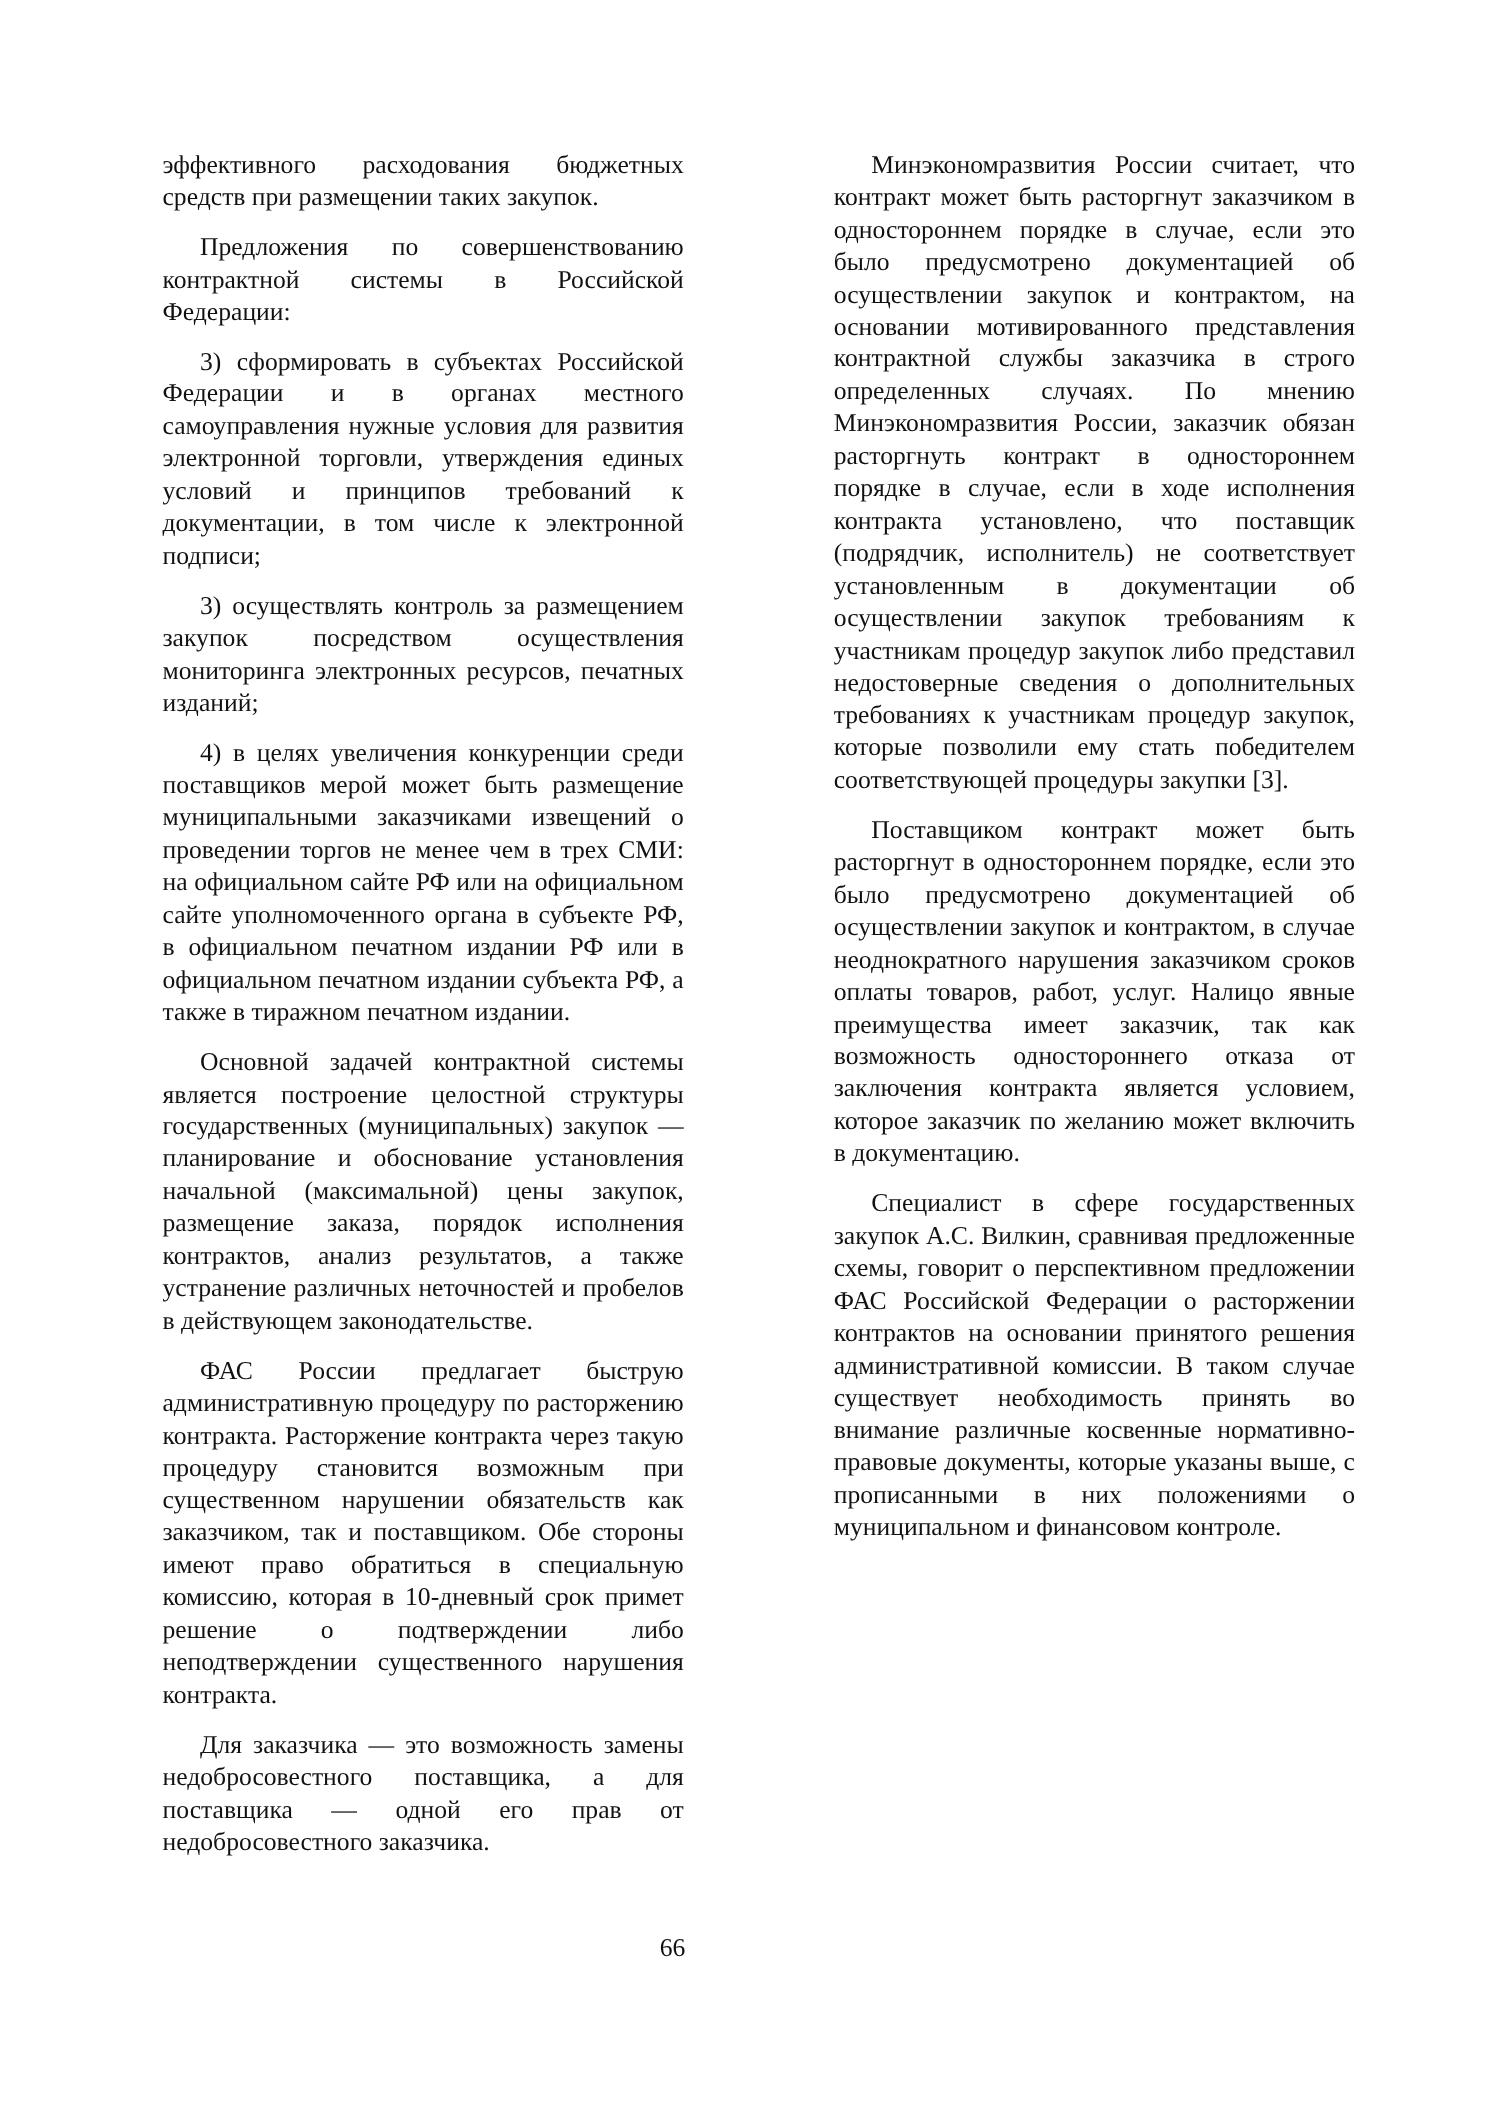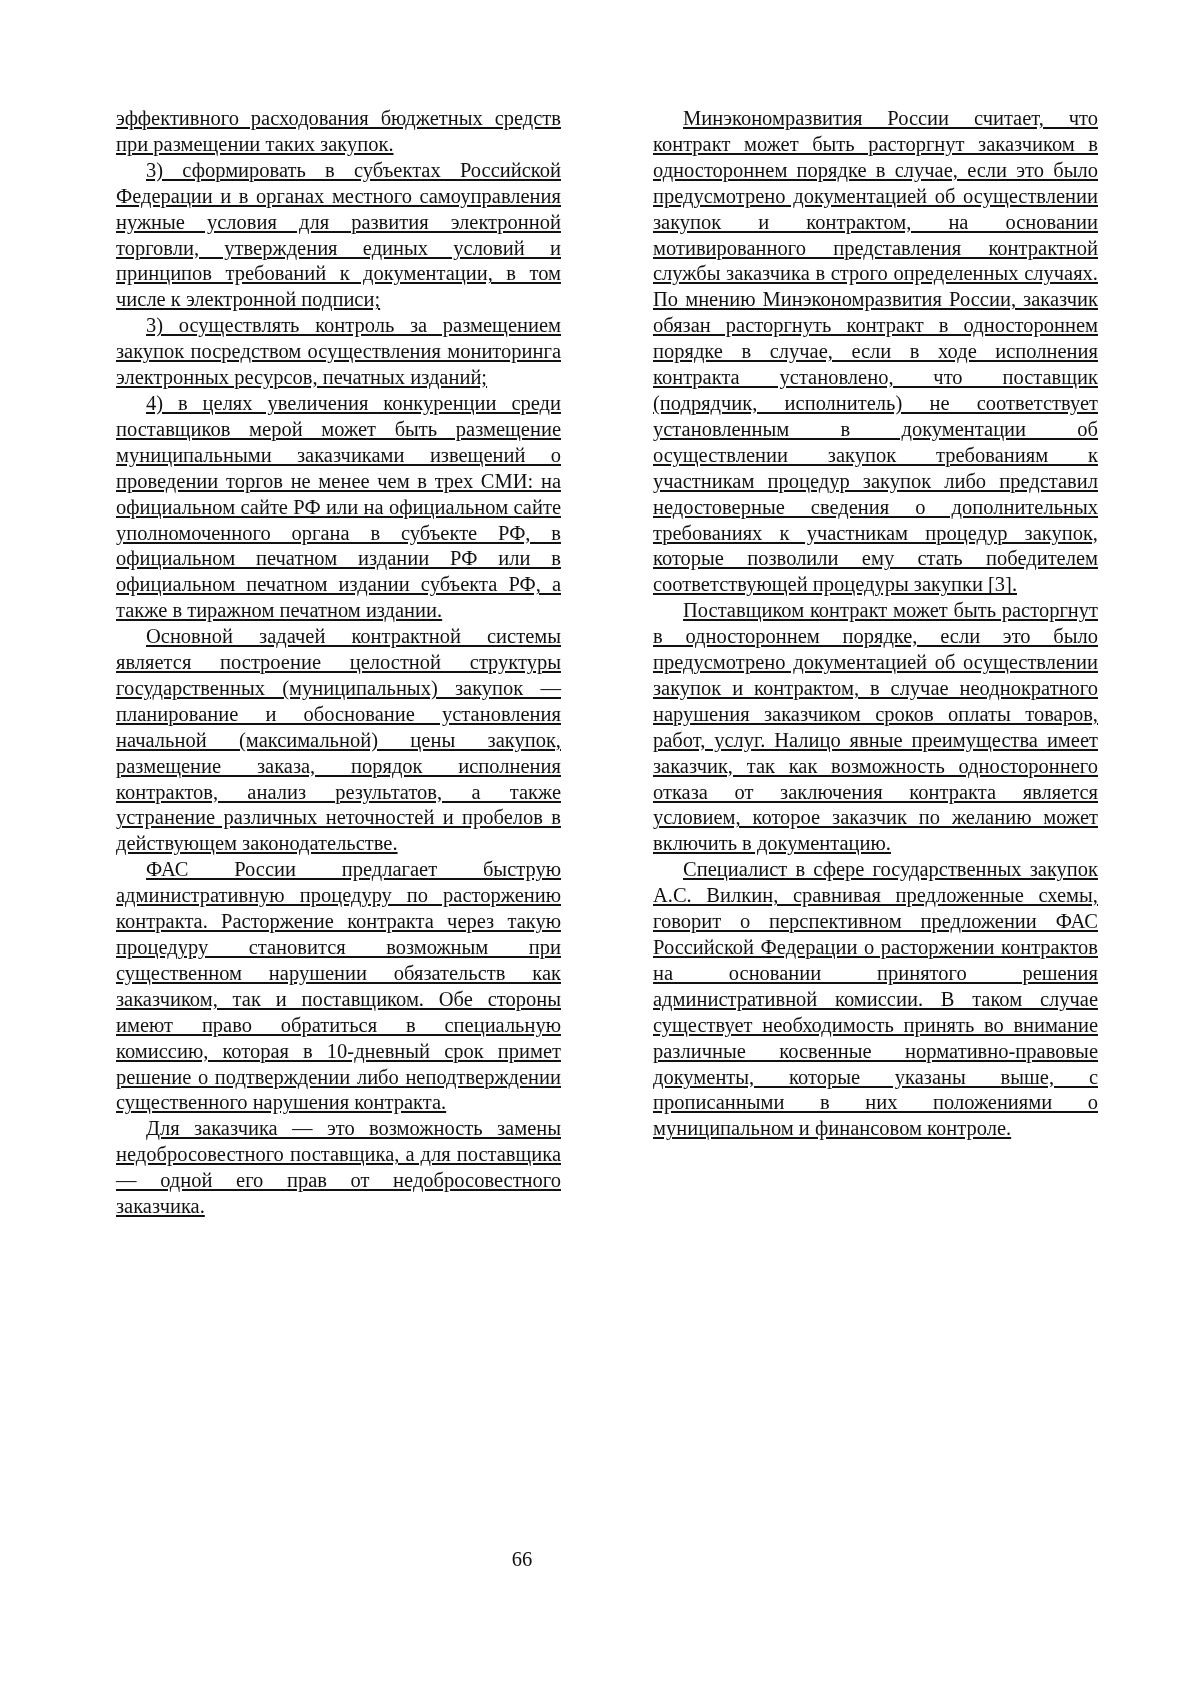--- a/index.html
+++ b/index.html
@@ -2,30 +2,31 @@
 <html><head>
 <meta charset="utf-8">
 <style>
   html, body { margin: 0; padding: 0; background: #ffffff; }
   body { width: 1200px; height: 1697px; position: relative; overflow: hidden;
          font-family: "Liberation Serif", "DejaVu Serif", serif; color: #111; }
   .column { position: absolute; top: 106px; width: 445px;
             font-size: 20.5px; line-height: 25.9px; text-align: justify; }
   .col-left { left: 116px; }
   .col-right { left: 653px; }
-  .para { margin: 0; text-indent: 30px; hyphens: manual; text-decoration: underline; }
+  .para { margin: 14px; text-indent: 30px; hyphens: manual; }
   .para.noindent { text-indent: 0; }
-  .page-number { position: absolute; top: 1548px; left: 0; width: 1044px;
+  .page-number { position: absolute; top: 1548px; left: 16px; width: 1044px;
                  text-align: center; font-size: 20.5px; }
 </style>
 </head>
 <body>
 
 <div class="column col-left">
   <p class="para noindent">эффективного расходования бюджетных средств при размещении таких закупок.</p>
+  <p class="para">Предложения по совершенствованию контрактной системы в Российской Федерации:</p>
   <p class="para">3) сформировать в субъектах Российской Федерации и в органах местного самоуправления нужные условия для развития электронной торговли, утверждения единых условий и принципов требований к документации, в том числе к электронной подписи;</p>
   <p class="para">3) осуществлять контроль за размещением закупок посредством осуществления мониторинга электронных ресурсов, печатных изданий;</p>
   <p class="para">4) в целях увеличения конкуренции среди поставщиков мерой может быть размещение муниципальными заказчиками извещений о проведении торгов не менее чем в трех СМИ: на официальном сайте РФ или на официальном сайте уполномоченного органа в субъекте РФ, в официальном печатном издании РФ или в официальном печатном издании субъекта РФ, а также в тиражном печатном издании.</p>
   <p class="para">Основной задачей контрактной системы является построение целостной структуры государственных (муниципальных) закупок — планирование и обоснование установления начальной (максимальной) цены закупок, размещение заказа, порядок исполнения контрактов, анализ результатов, а также устранение различных неточностей и пробелов в действующем законодательстве.</p>
   <p class="para">ФАС России предлагает быструю административную процедуру по расторжению контракта. Расторжение контракта через такую процедуру становится возможным при существенном нарушении обязательств как заказчиком, так и поставщиком. Обе стороны имеют право обратиться в специальную комиссию, которая в 10-дневный срок примет решение о подтверждении либо неподтверждении существенного нарушения контракта.</p>
   <p class="para">Для заказчика — это возможность замены недобросовестного поставщика, а для поставщика — одной его прав от недобросовестного заказчика.</p>
 </div>
 
 <div class="column col-right">
   <p class="para">Минэкономразвития России считает, что контракт может быть расторгнут заказчиком в одностороннем порядке в случае, если это было предусмотрено документацией об осуществлении закупок и контрактом, на основании мотивированного представления контрактной службы заказчика в строго определенных случаях. По мнению Минэкономразвития России, заказчик обязан расторгнуть контракт в одностороннем порядке в случае, если в ходе исполнения контракта установлено, что поставщик (подрядчик, исполнитель) не соответствует установленным в документации об осуществлении закупок требованиям к участникам процедур закупок либо представил недостоверные сведения о дополнительных требованиях к участникам процедур закупок, которые позволили ему стать победителем соответствующей процедуры закупки [3].</p>

